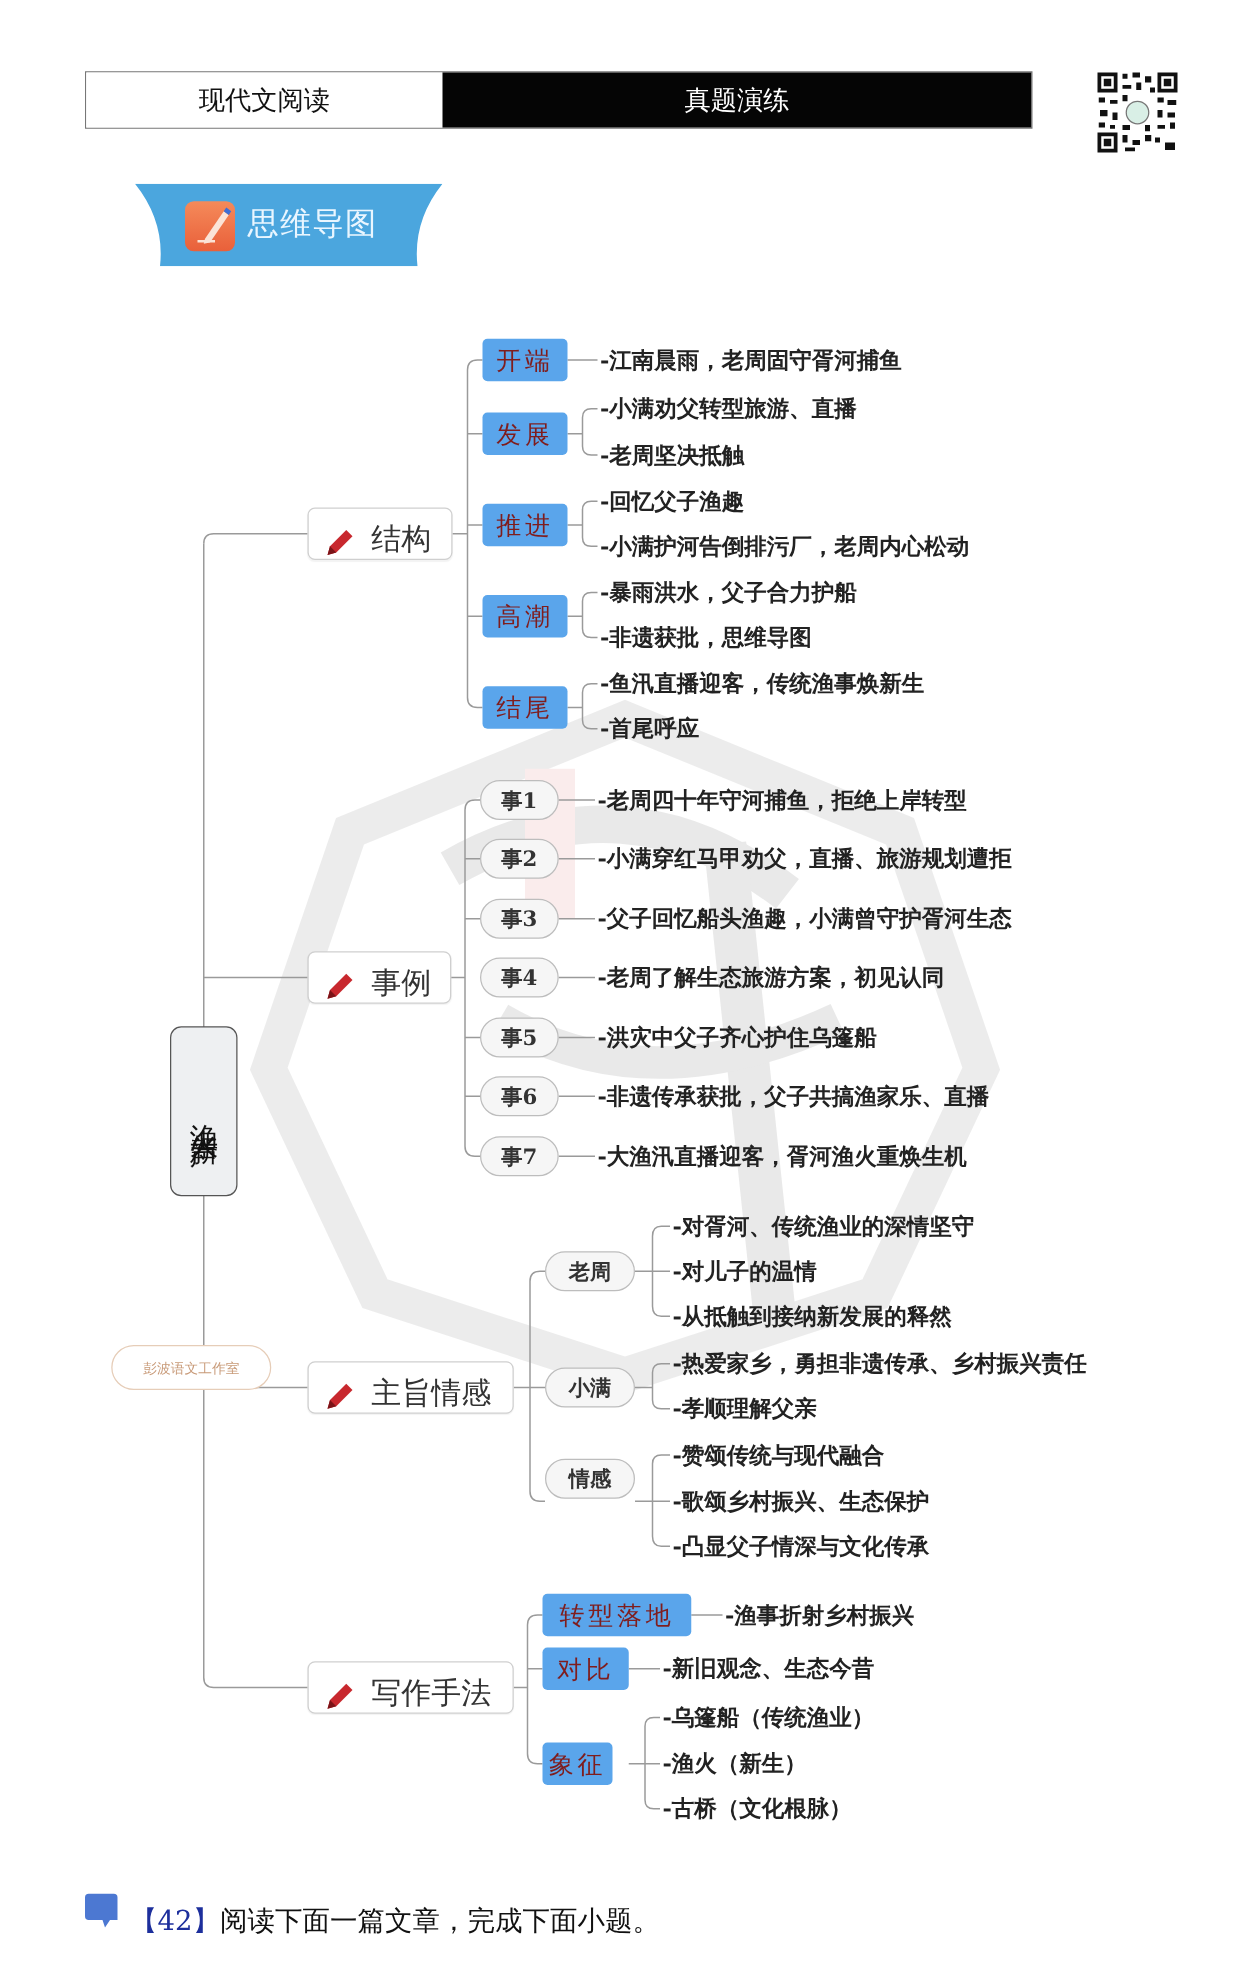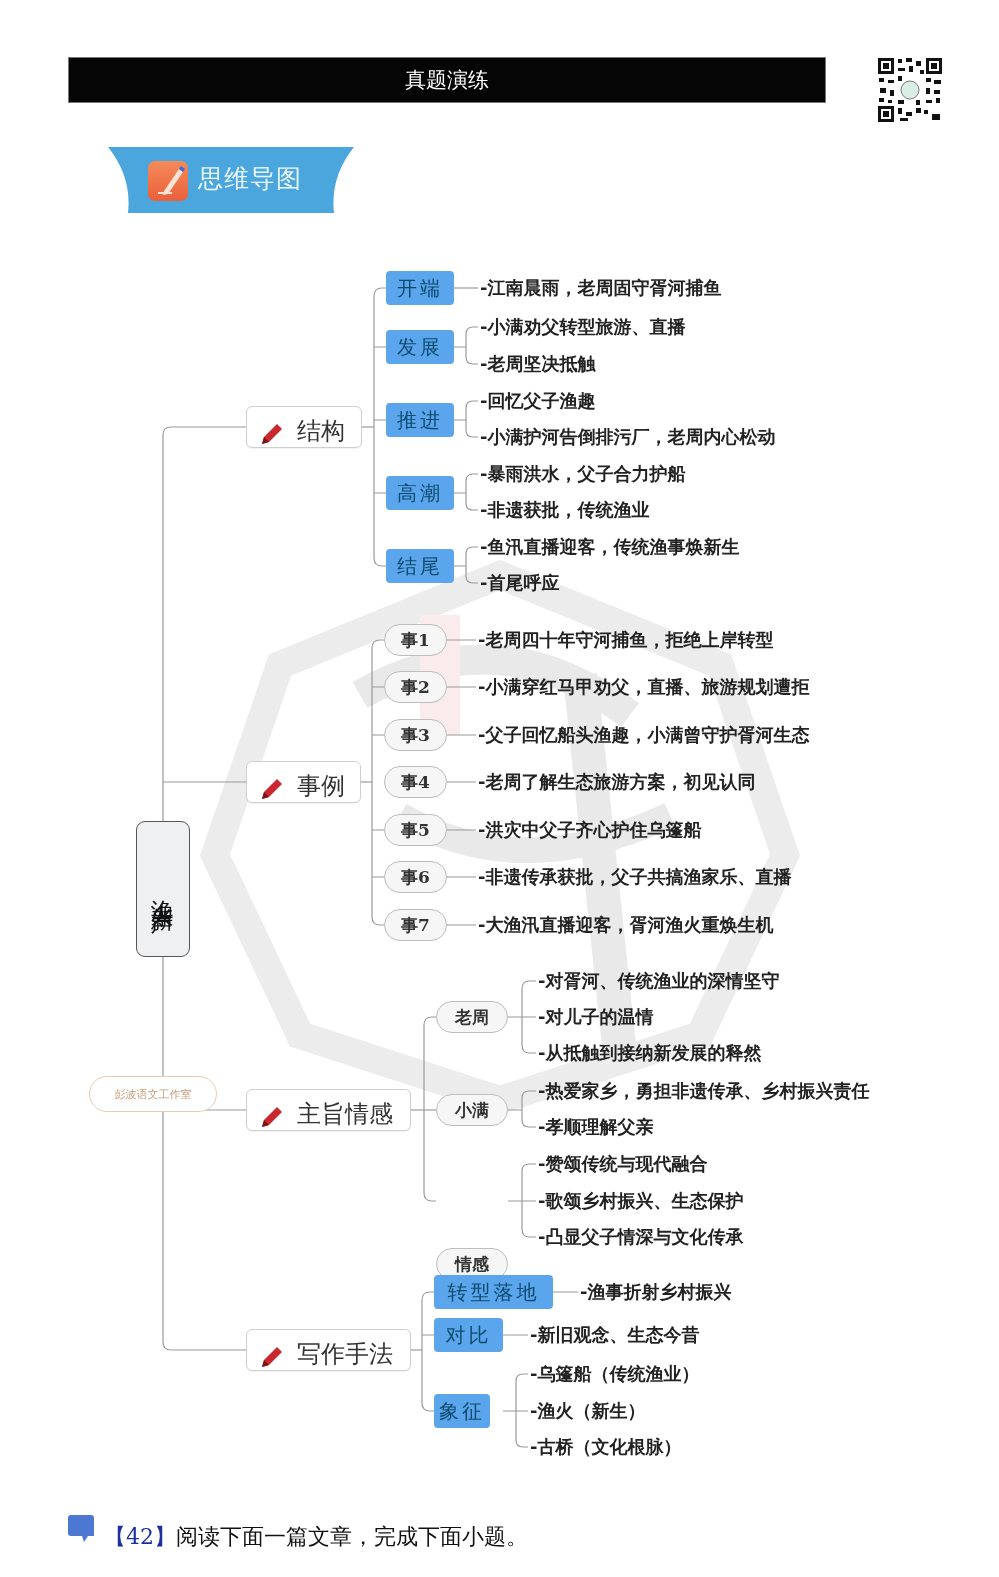--- a/index.html
+++ b/index.html
@@ -23,34 +23,35 @@
   
   .center { left:136px; top:821px; width:54px; height:136px; border:1.5px solid #555; border-radius:9px; background:#eef0f2;
             display:flex; align-items:center; justify-content:center; writing-mode:vertical-rl; font-size:23px; letter-spacing:4px; color:#111; box-sizing:border-box; }
   .studio { left:89px; top:1076px; width:128px; height:36px; border:1.5px solid #e6cdb8; border-radius:18px; background:#fff;
             display:flex; align-items:center; justify-content:center; font-size:11px; color:#c89a78; box-sizing:border-box; font-family:"DejaVu Serif",serif; }
   
   .branch { height:42px; border:1px solid #cfcfcf; border-radius:6px; background:#fff; box-sizing:border-box;
             display:flex; align-items:flex-end; padding-left:12px; font-size:24px; color:#333; box-shadow:0 1px 1px rgba(0,0,0,0.05); }
   .branch .pencil { width:26px; height:26px; margin-right:12px; }
   
-  .tag { height:34px; background:#5aa5eb; border-radius:4px; color:#0c4a6e; font-size:20px;
+  .tag { height:34px; background:#5aa5eb; border-radius:4px; color:#7f1d1d; font-size:20px;
          display:flex; align-items:center; justify-content:center; letter-spacing:3px; font-family:"DejaVu Serif",serif; box-sizing:border-box; }
   
   .pill { height:32px; border:1.2px solid #bdbdbd; border-radius:16px; background:#f6f6f6; color:#333;
           display:flex; align-items:center; justify-content:center; font-size:17px; box-sizing:border-box; font-family:"DejaVu Serif",serif; font-weight:bold; }
   .leaf { font-size:18px; color:#222; white-space:nowrap; font-family:"DejaVu Serif","Liberation Serif",serif; font-weight:bold; }
   .footer-icon { left:66px; top:1514px; width:30px; height:30px; }
   .footer-text { left:104px; top:1522px; font-size:22px; color:#111; font-family:"DejaVu Serif",serif; }
   .footer-text .num { color:#1d2f9c; }
 </style>
 </head>
 <body>
 
 <div class="abs hdr">
+  <div class="cell light" style="width:285px">现代文阅读</div>
   <div class="cell dark" style="flex:1">真题演练</div>
 </div>
 <svg class="abs qr" viewBox="0 0 68 68">
   <rect width="68" height="68" fill="#fff"></rect>
   <g fill="#111">
     <rect x="2" y="2" width="16" height="16"></rect>
       <rect x="5" y="5" width="10" height="10" fill="#fff"></rect>
       <rect x="7" y="7" width="6" height="6"></rect>
     <rect x="50" y="2" width="16" height="16"></rect>
       <rect x="53" y="5" width="10" height="10" fill="#fff"></rect>
@@ -159,21 +160,21 @@
 <div class="abs tag" style="left:386px;top:330px;width:68px">发展</div>
 <div class="abs tag" style="left:386px;top:403px;width:68px">推进</div>
 <div class="abs tag" style="left:386px;top:476px;width:68px">高潮</div>
 <div class="abs tag" style="left:386px;top:549px;width:68px">结尾</div>
 <div class="abs leaf" style="left:480px;top:276px">-江南晨雨，老周固守胥河捕鱼</div>
 <div class="abs leaf" style="left:480px;top:315px">-小满劝父转型旅游、直播</div>
 <div class="abs leaf" style="left:480px;top:352px">-老周坚决抵触</div>
 <div class="abs leaf" style="left:480px;top:389px">-回忆父子渔趣</div>
 <div class="abs leaf" style="left:480px;top:425px">-小满护河告倒排污厂，老周内心松动</div>
 <div class="abs leaf" style="left:480px;top:462px">-暴雨洪水，父子合力护船</div>
-<div class="abs leaf" style="left:480px;top:498px">-非遗获批，传统渔业</div>
+<div class="abs leaf" style="left:480px;top:498px">-非遗获批，思维导图</div>
 <div class="abs leaf" style="left:480px;top:535px">-鱼汛直播迎客，传统渔事焕新生</div>
 <div class="abs leaf" style="left:480px;top:571px">-首尾呼应</div>
 
 <div class="abs branch" style="left:246px;top:761px;width:115px">
   <svg class="pencil" viewBox="0 0 26 26">
       <path d="M3,23 L5,16 L18,3 L23,8 L10,21 Z" fill="#c8282e"></path>
       <path d="M3,23 L5,16 L10,21 Z" fill="#7a1418"></path>
     </svg>
   <span>事例</span>
 </div>
@@ -194,21 +195,21 @@
 
 <div class="abs branch" style="left:246px;top:1089px;width:165px">
   <svg class="pencil" viewBox="0 0 26 26">
       <path d="M3,23 L5,16 L18,3 L23,8 L10,21 Z" fill="#c8282e"></path>
       <path d="M3,23 L5,16 L10,21 Z" fill="#7a1418"></path>
     </svg>
   <span>主旨情感</span>
 </div>
 <div class="abs pill" style="left:436px;top:1001px;width:72px">老周</div>
 <div class="abs pill" style="left:436px;top:1094px;width:72px">小满</div>
-<div class="abs pill" style="left:436px;top:1248px;width:72px">情感</div>
+<div class="abs pill" style="left:436px;top:1167px;width:72px">情感</div>
 <div class="abs leaf" style="left:538px;top:969px">-对胥河、传统渔业的深情坚守</div>
 <div class="abs leaf" style="left:538px;top:1005px">-对儿子的温情</div>
 <div class="abs leaf" style="left:538px;top:1041px">-从抵触到接纳新发展的释然</div>
 <div class="abs leaf" style="left:538px;top:1079px">-热爱家乡，勇担非遗传承、乡村振兴责任</div>
 <div class="abs leaf" style="left:538px;top:1115px">-孝顺理解父亲</div>
 <div class="abs leaf" style="left:538px;top:1152px">-赞颂传统与现代融合</div>
 <div class="abs leaf" style="left:538px;top:1189px">-歌颂乡村振兴、生态保护</div>
 <div class="abs leaf" style="left:538px;top:1225px">-凸显父子情深与文化传承</div>
 
 <div class="abs branch" style="left:246px;top:1329px;width:165px">

